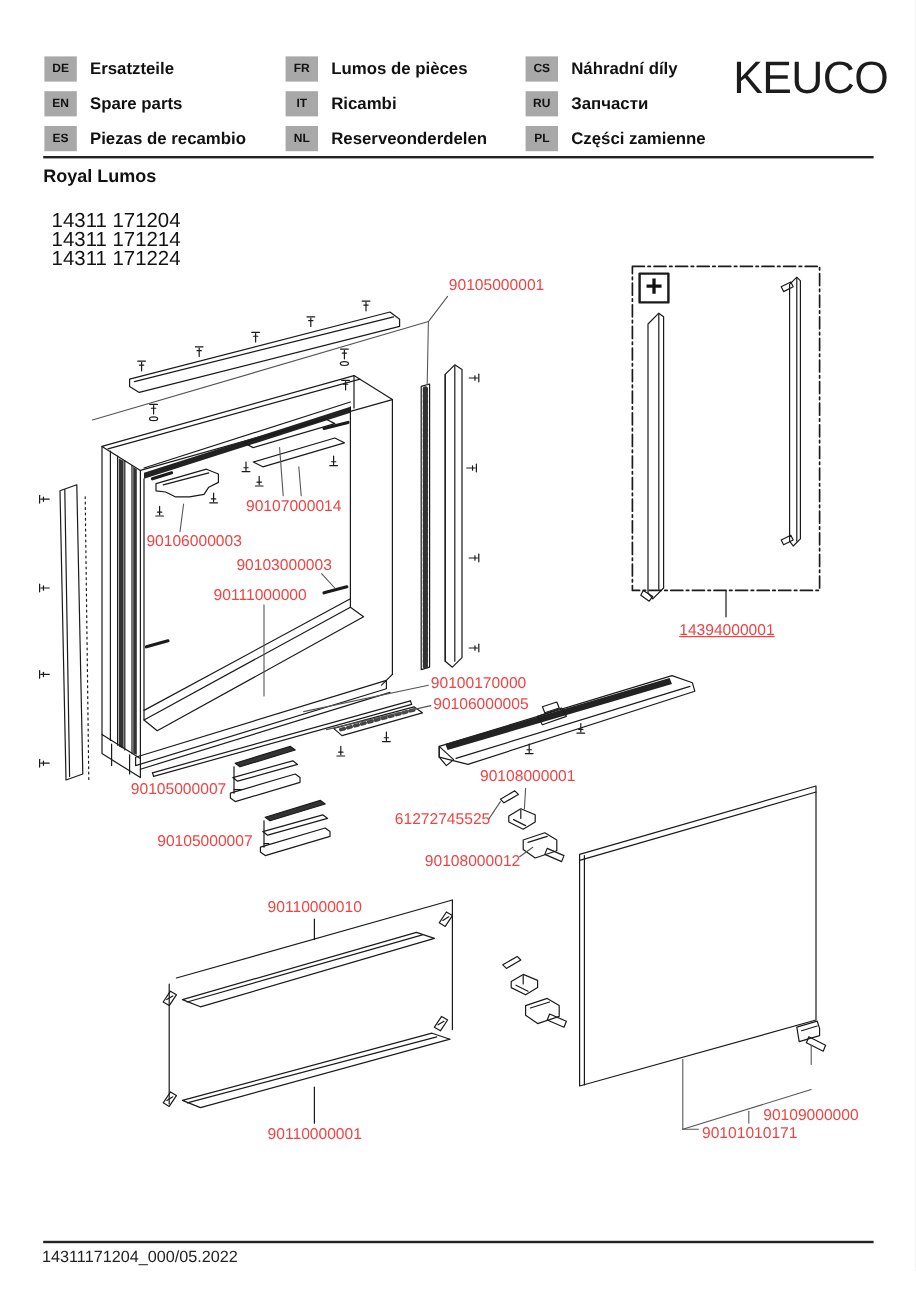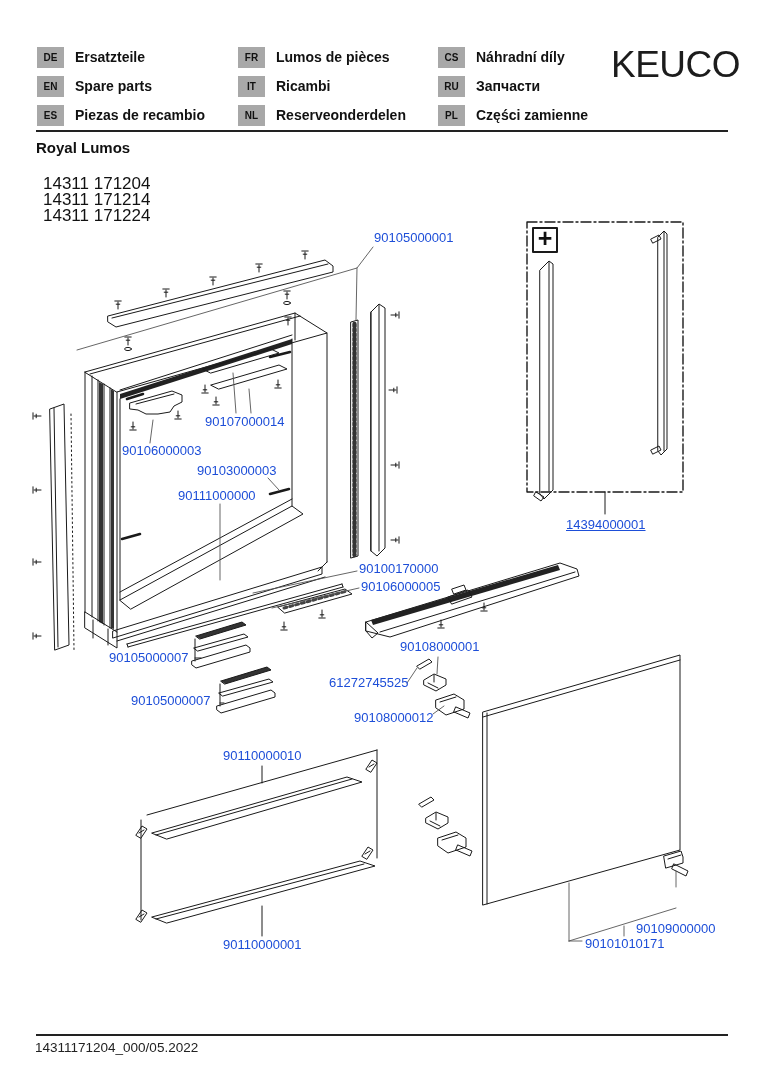--- a/index.html
+++ b/index.html
@@ -12,21 +12,21 @@
         width:27px;height:21px;background:#a8a8a8;color:#111;
         font-weight:bold;font-size:10px;margin-right:11px;}
   .lang-label{font-weight:bold;font-size:14px;white-space:nowrap;}
   .brand{position:absolute;left:611px;top:44px;font-size:37px;font-weight:400;
         letter-spacing:-0.5px;color:#1c1c1c;transform:scaleY(1.02);}
   .rule{position:absolute;left:36px;width:692px;background:#222;}
   .title{position:absolute;left:36px;top:139px;font-size:15px;font-weight:bold;}
   .model{position:absolute;left:43px;font-size:17px;margin-top:12px;}
   
   .diagram-svg{position:absolute;left:0;top:0;width:763px;height:1080px;}
-  .plbl{position:absolute;font-size:13px;color:#1d4ed8;white-space:nowrap;line-height:14px;}
+  .plbl{position:absolute;font-size:13px;color:#ef4444;white-space:nowrap;line-height:14px;}
   
   .footer-text{position:absolute;left:35px;top:1040px;font-size:13.5px;color:#222;}
 </style>
 </head>
 <body>
 
 <div class="page">
 
   <div class="lang-col" style="left:37px;">
     <div class="lang-row">

